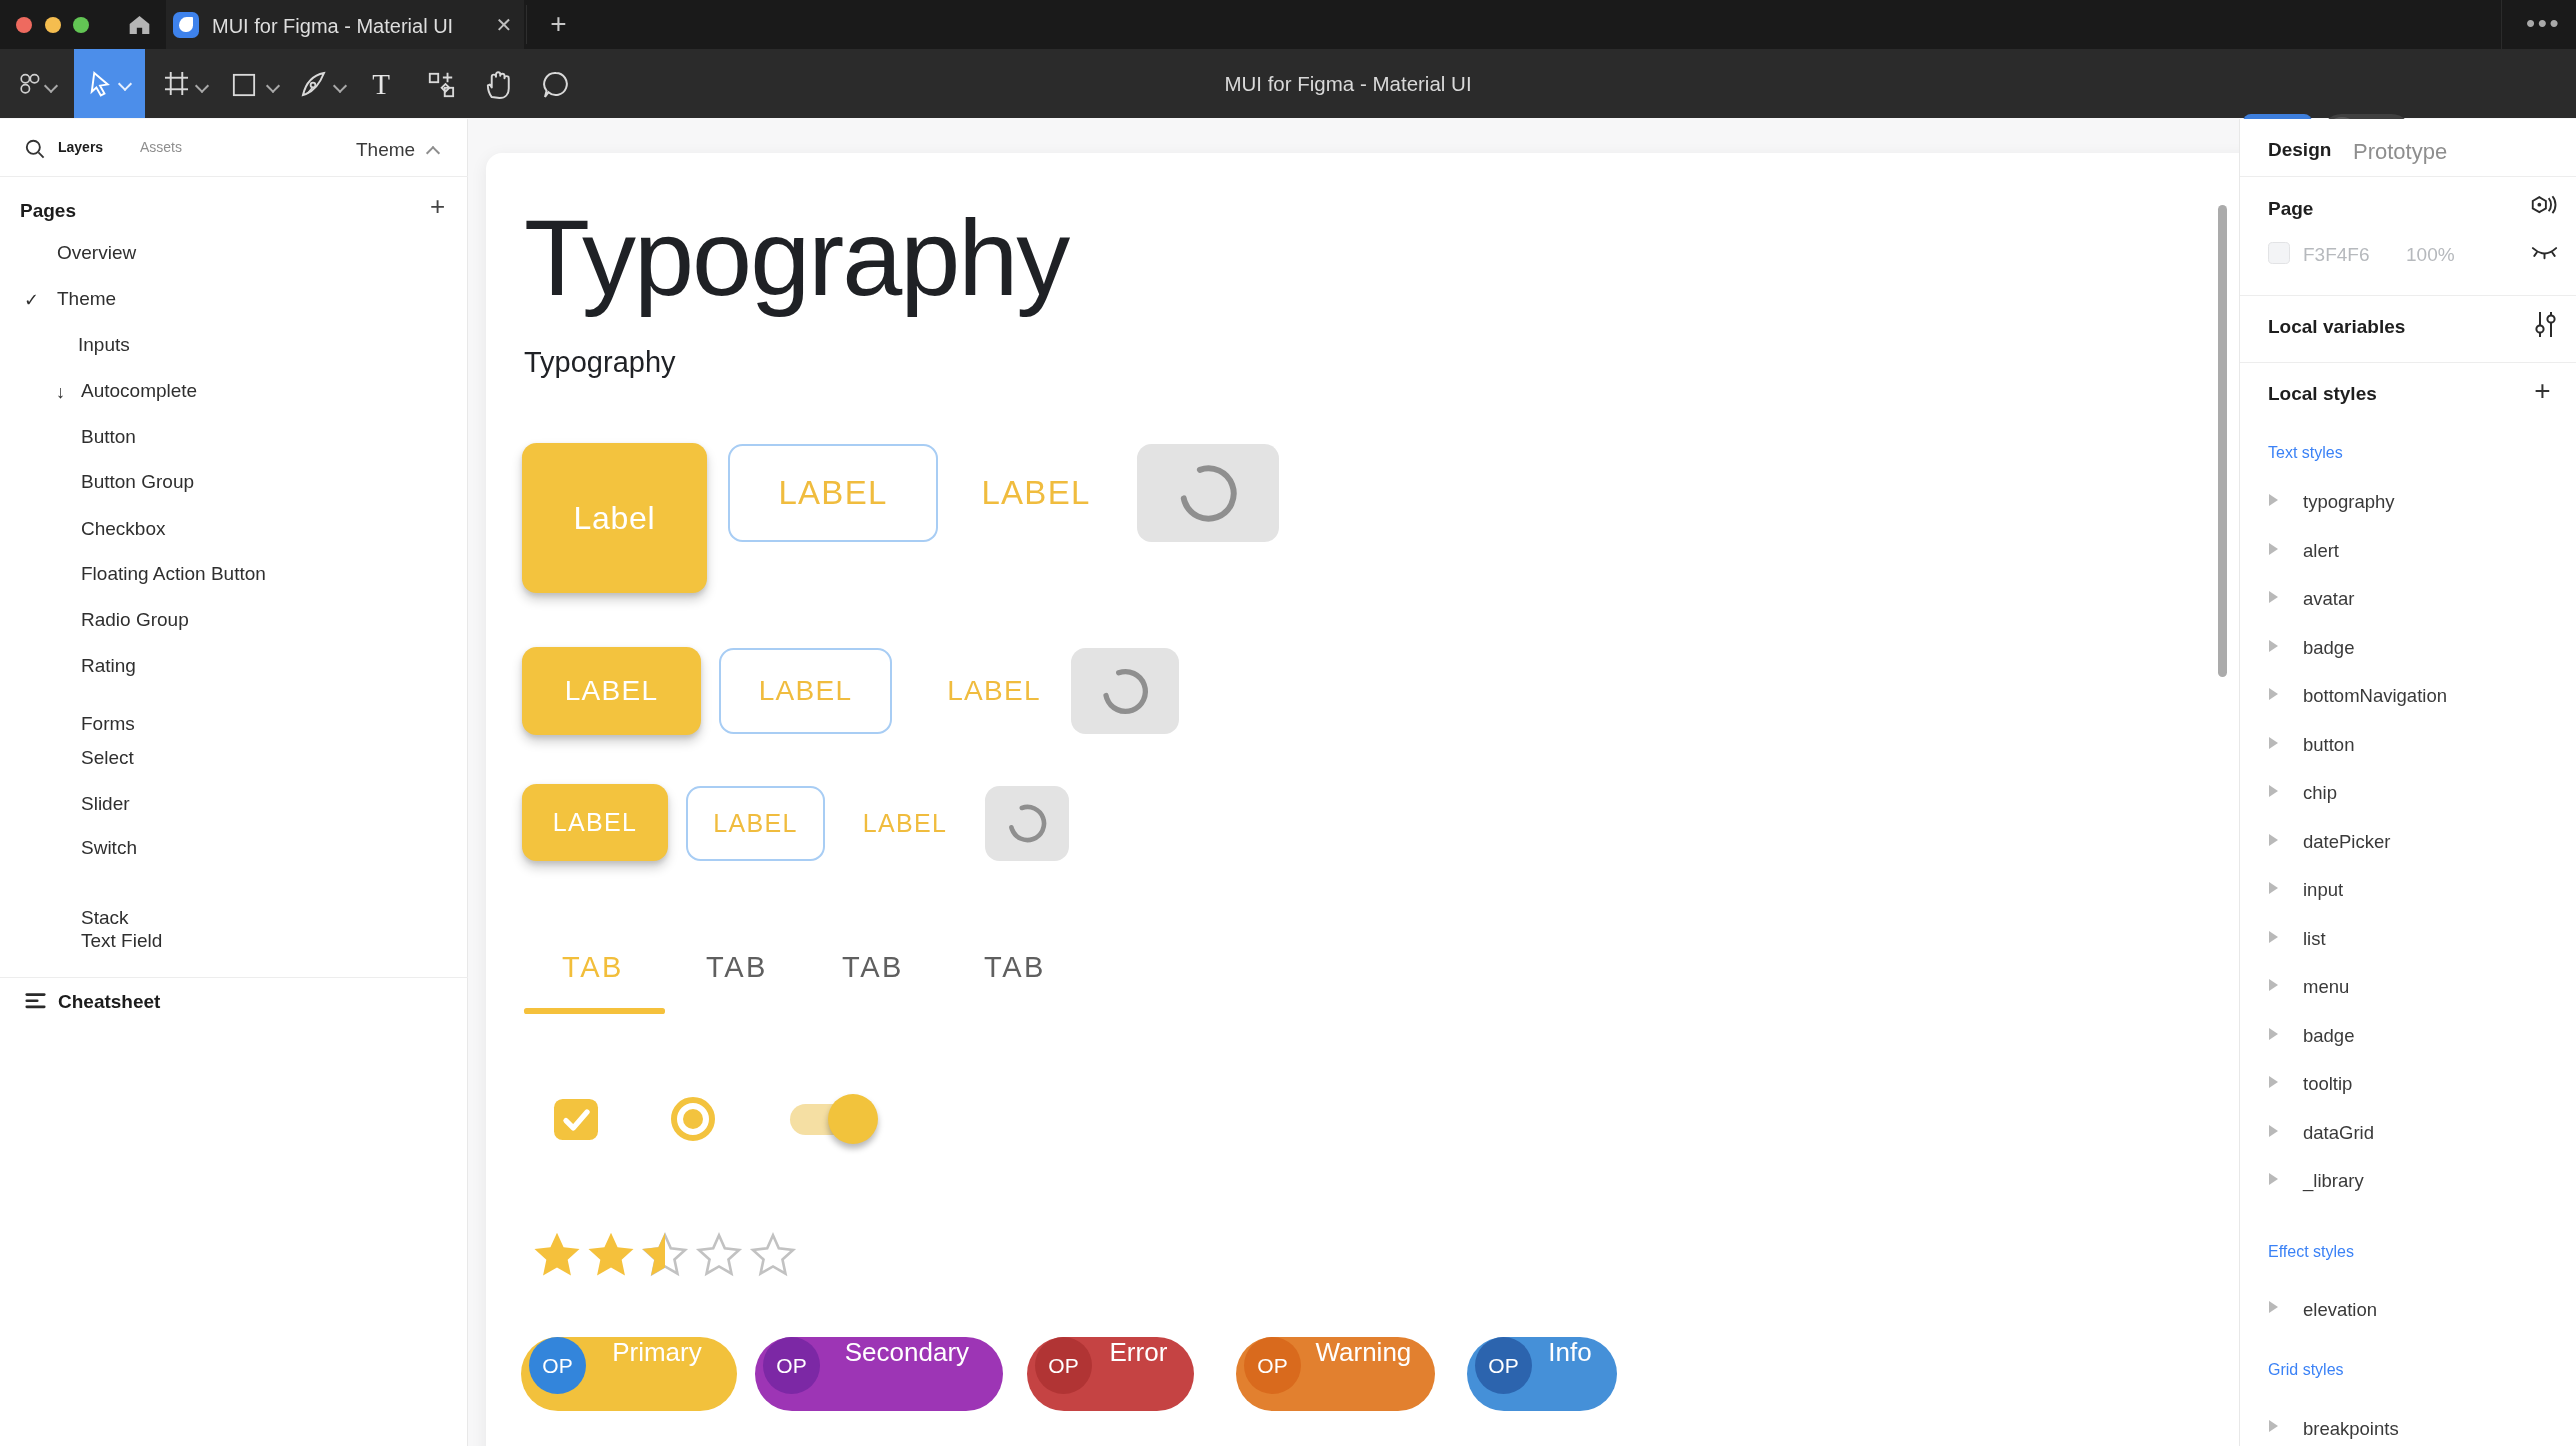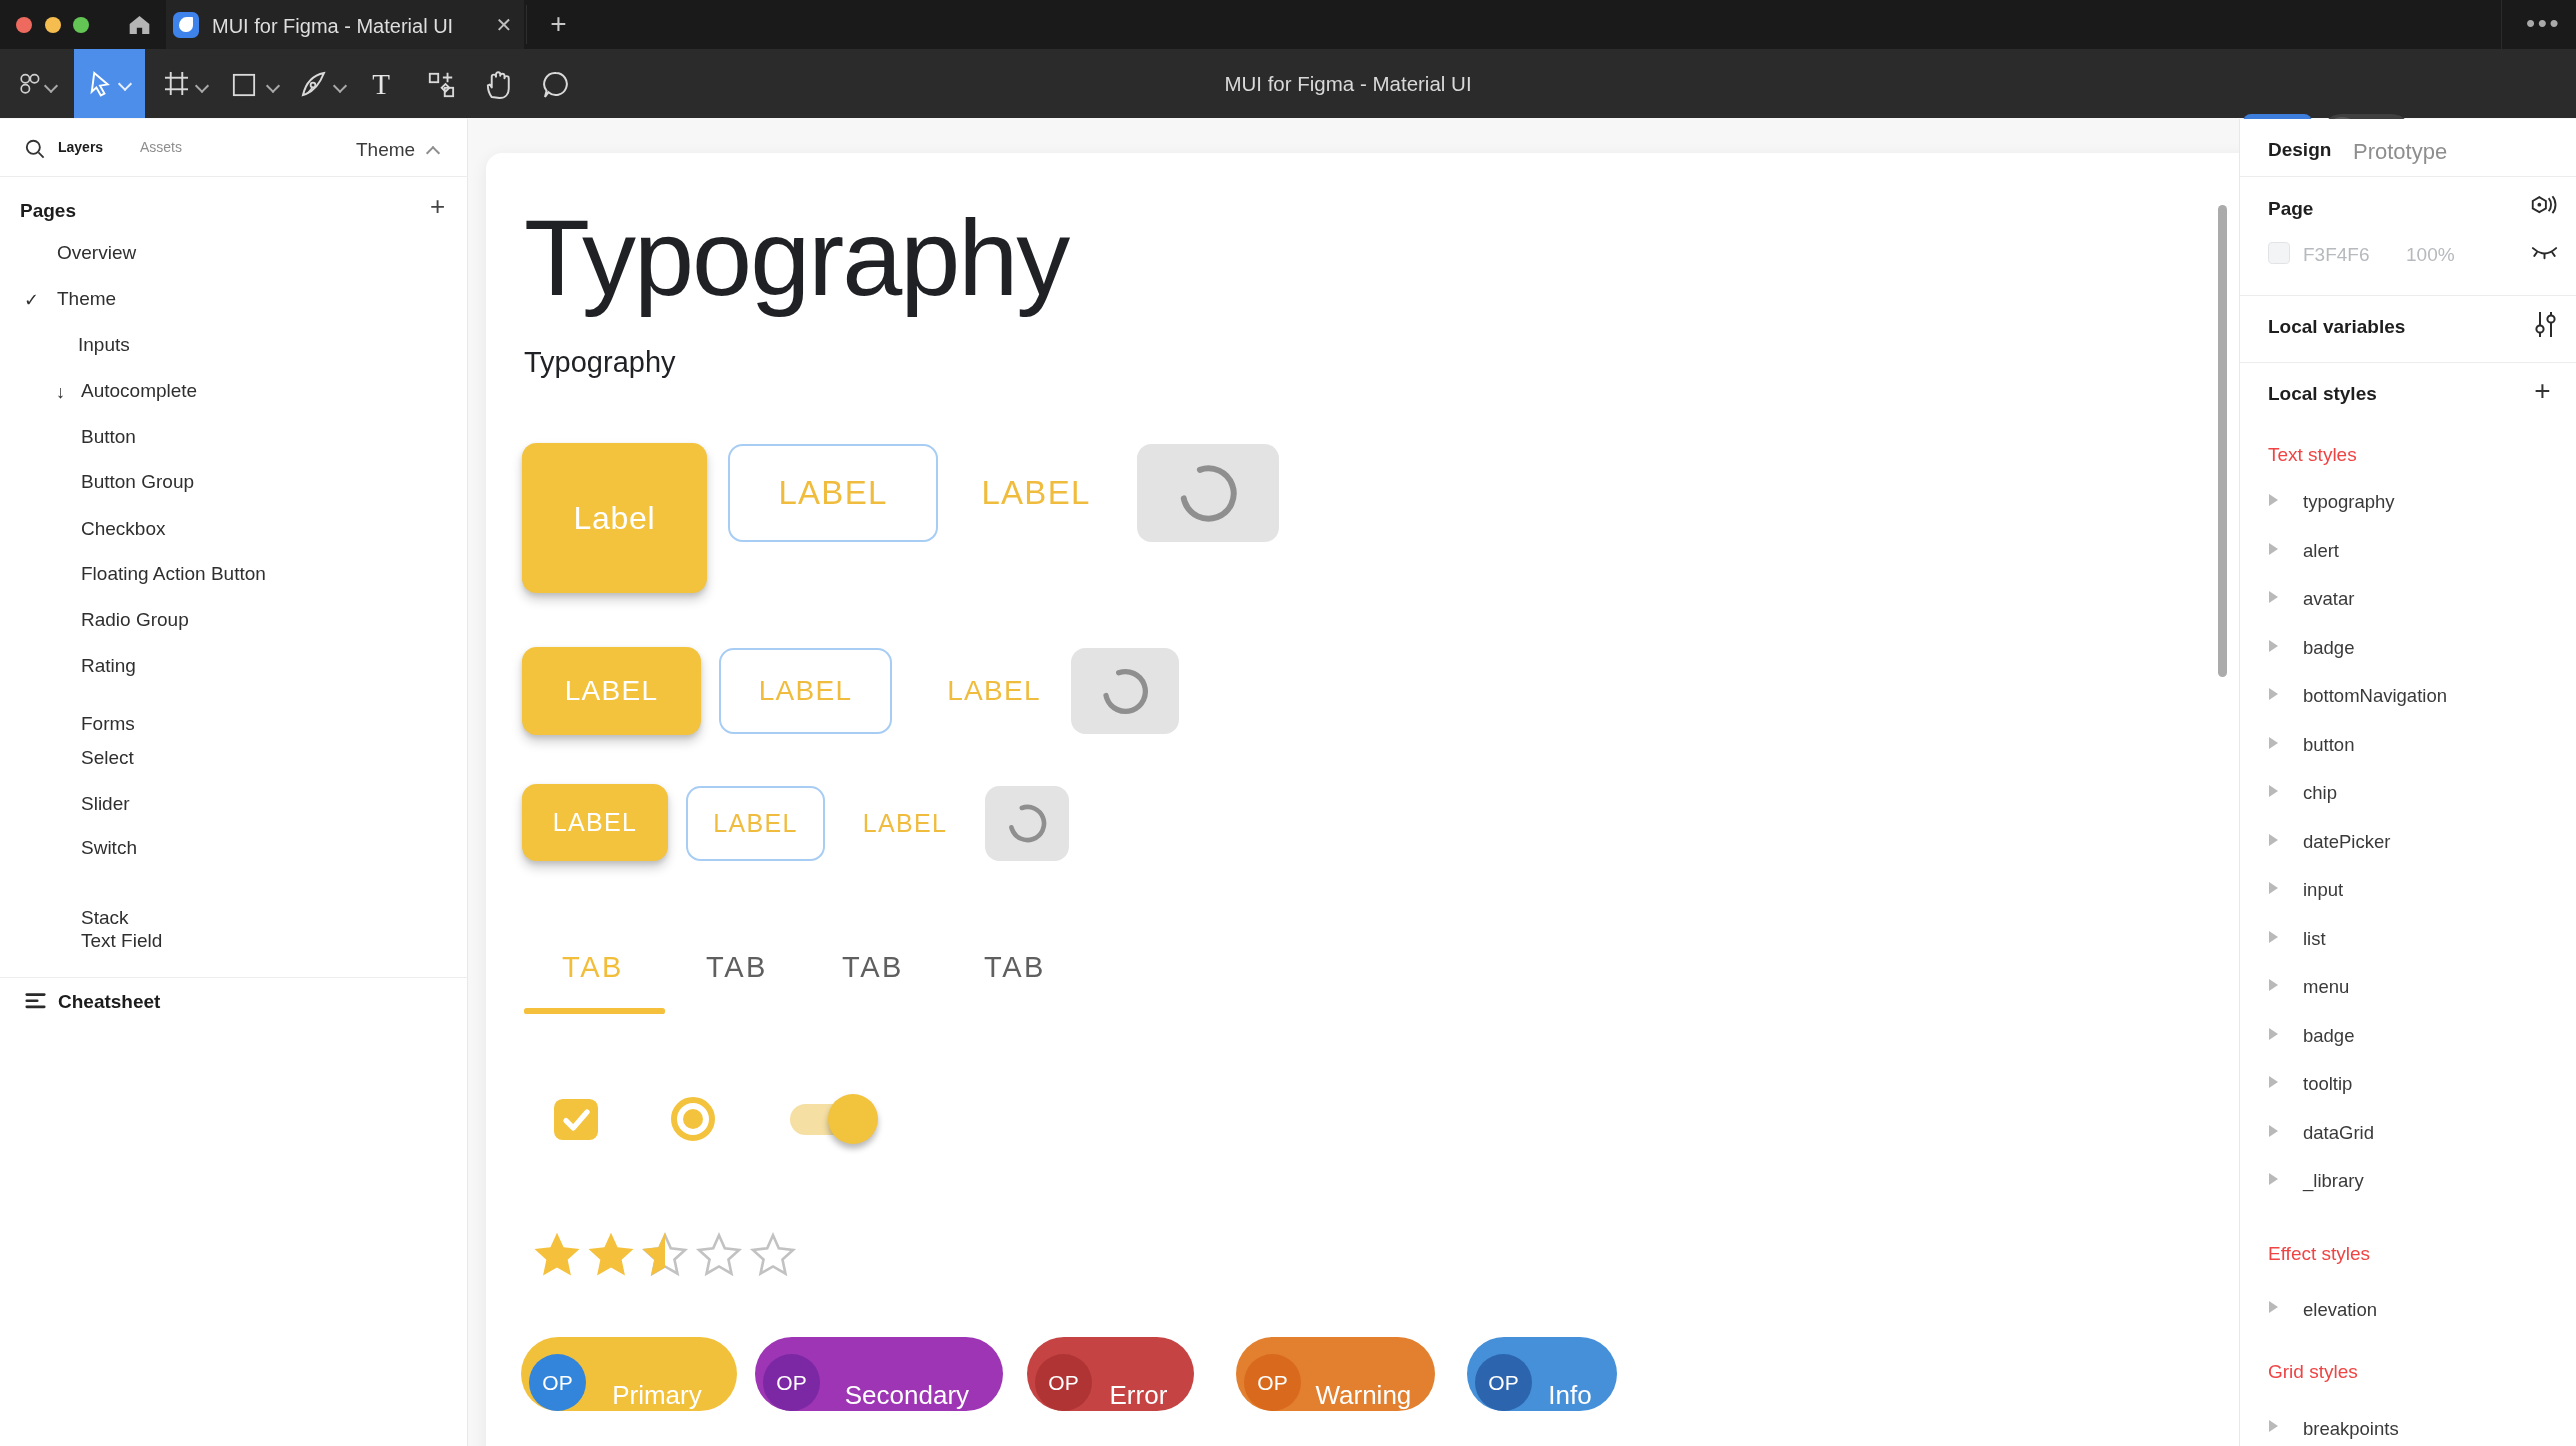--- a/index.html
+++ b/index.html
@@ -49,35 +49,35 @@
   .h6{font-size:29px;color:#1F2125;}
   .btn{display:flex;align-items:center;justify-content:center;border-radius:14.5px;box-sizing:border-box;
     color:#fff;letter-spacing:1.3px;}
   .btn.filled{background:#F3C33E;box-shadow:0 6.6px 10.6px rgba(0,0,0,0.18),0 2.6px 4px rgba(0,0,0,0.10);}
   .btn.outlined{border:2px solid #A8CDF4;color:#F0BC3E;background:#fff;}
   .btn.textbtn{color:#F0BC3E;}
   .btn.loader{background:#E3E3E3;box-shadow:none;}
   .tabitem{font-size:29px;letter-spacing:2.6px;font-weight:500;color:#5F5F5F;}
   .tabitem.active{color:#F2BE3A;}
   .tabline{background:#F5C13C;border-radius:2.6px;}
-  .chip{display:flex;align-items:flex-end;border-radius:37px;color:#fff;}
+  .chip{display:flex;align-items:flex-start;border-radius:37px;color:#fff;}
   .chip .av{width:57px;height:57px;border-radius:50%;margin-left:8px;display:flex;align-items:center;
     justify-content:center;font-size:21px;}
   .chip .lbl{flex:1;text-align:center;font-size:26px;padding-right:9.2px;}
   .chip-primary{background:#F2C13C;} .chip-primary .av{background:#3385DB;}
   .chip-secondary{background:#9D35B5;} .chip-secondary .av{background:#7C28A5;}
   .chip-error{background:#C54343;} .chip-error .av{background:#B13434;}
   .chip-warning{background:#E2802F;} .chip-warning .av{background:#D96A1D;}
   .chip-info{background:#4590D8;} .chip-info .av{background:#2C64AE;}
   .scrollthumb{left:2218px;top:205px;width:8.6px;height:472px;border-radius:4.6px;background:#ABABAB;}
 
   
   .rp{left:2239px;top:119px;width:337px;height:1328px;background:#fff;border-left:1.3px solid #E8E8E8;box-sizing:border-box;}
   .rp .sechead{font-size:19px;font-weight:700;color:#1E1E1E;}
-  .rp .graylab{font-size:19px;color:#ef4444;}
+  .rp .graylab{font-size:16px;color:#3b82f6;}
   .rp .item{font-size:18.5px;color:#3A3A3A;}
   .tri{width:0;height:0;border-left:9.2px solid #B9B9B9;border-top:6px solid transparent;border-bottom:6px solid transparent;}
   .swatch{width:22.4px;height:22.4px;background:#F3F4F6;border:1.3px solid #E2E3E5;border-radius:4.6px;box-sizing:border-box;}
   .dimtxt{font-size:19px;color:#B6B9BD;}
   svg{display:block;}
 </style>
 </head>
 <body>
 
 <div class="screen">

